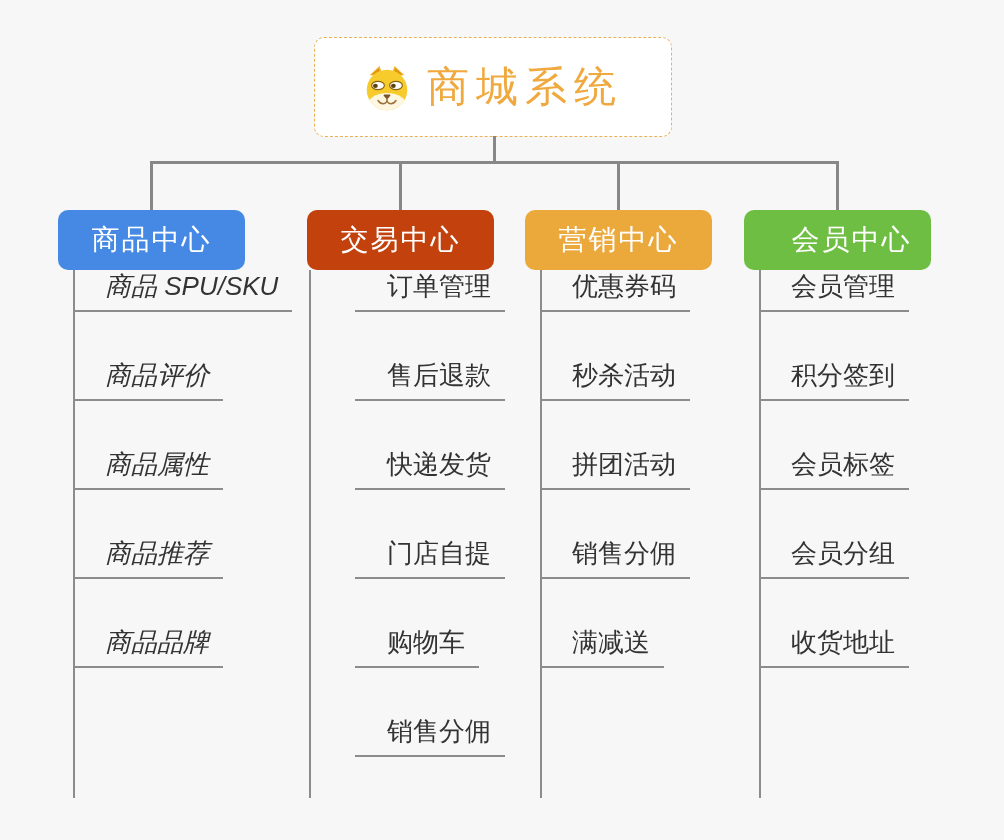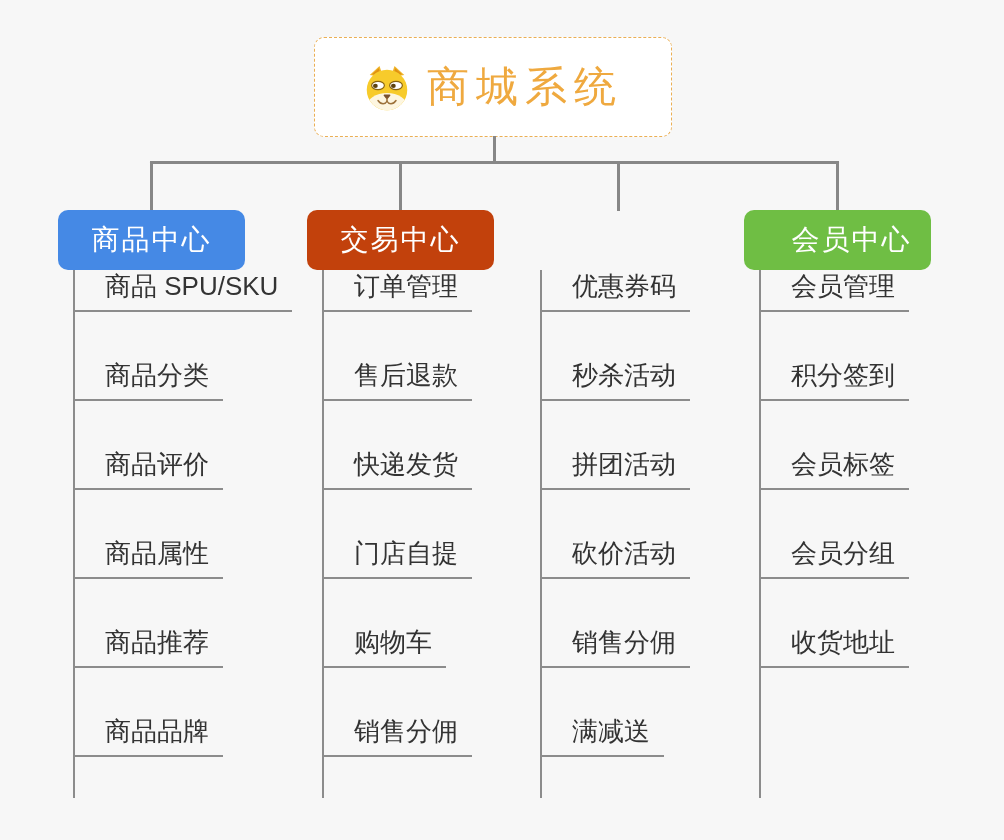--- a/index.html
+++ b/index.html
@@ -37,21 +37,21 @@
   .branch-head{
     position:absolute;top:210px;width:187px;height:60px;
     border-radius:10px;
     display:flex;align-items:center;justify-content:center;
     color:#ffffff;font-size:28px;letter-spacing:2px;
     box-sizing:border-box;white-space:nowrap;
   }
   .head-1{left:58px;} .head-2{left:307px;} .head-3{left:525px;} .head-4{left:744px;padding-left:28px;}
   
   .column{position:absolute;top:270px;}
-  .col-1{left:73px;} .col-2{left:322px;} .col-3{left:540px;} .col-4{left:759px;}
+  .col-1{left:73px;font-style:italic;} .col-2{left:309px;padding-left:46px;} .col-3{left:540px;} .col-4{left:759px;}
   .spine{
     position:absolute;left:0;top:0;width:2px;height:528px;background:#8c8c8c;
   }
   .item{
     position:relative;
     width:max-content;
     height:34px;
     margin:0 0 47px 0;
     padding:0 14px 6px 32px;
     border-bottom:2px solid #8c8c8c;
@@ -101,28 +101,30 @@
   <div class="conn drop drop-2"></div>
   <div class="conn drop drop-3"></div>
   <div class="conn drop drop-4"></div>
 
   <div class="branch-head head-1" style="background-color: rgb(69, 137, 229);">
     <span>商品中心</span>
   </div>
   <div class="branch-head head-2" style="background-color: #c2410c;">
     <span>交易中心</span>
   </div>
+  <div class="branch-head head-3" style="background-color: rgb(235, 169, 60);">
+    <span>营销中心</span>
+  </div>
   <div class="branch-head head-4" style="background-color: rgb(111, 190, 68);">
     <span>会员中心</span>
   </div>
 
   <div class="column col-1">
     <div class="spine"></div>
     <div class="item">商品 SPU/SKU</div>
-    <div class="item">商品分类</div>
     <div class="item">商品评价</div>
     <div class="item">商品属性</div>
     <div class="item">商品推荐</div>
     <div class="item">商品品牌</div>
   </div>
 
   <div class="column col-2">
     <div class="spine"></div>
     <div class="item">订单管理</div>
     <div class="item">售后退款</div>
@@ -130,21 +132,20 @@
     <div class="item">门店自提</div>
     <div class="item">购物车</div>
     <div class="item">销售分佣</div>
   </div>
 
   <div class="column col-3">
     <div class="spine"></div>
     <div class="item">优惠券码</div>
     <div class="item">秒杀活动</div>
     <div class="item">拼团活动</div>
-    <div class="item">砍价活动</div>
     <div class="item">销售分佣</div>
     <div class="item">满减送</div>
   </div>
 
   <div class="column col-4">
     <div class="spine"></div>
     <div class="item">会员管理</div>
     <div class="item">积分签到</div>
     <div class="item">会员标签</div>
     <div class="item">会员分组</div>

